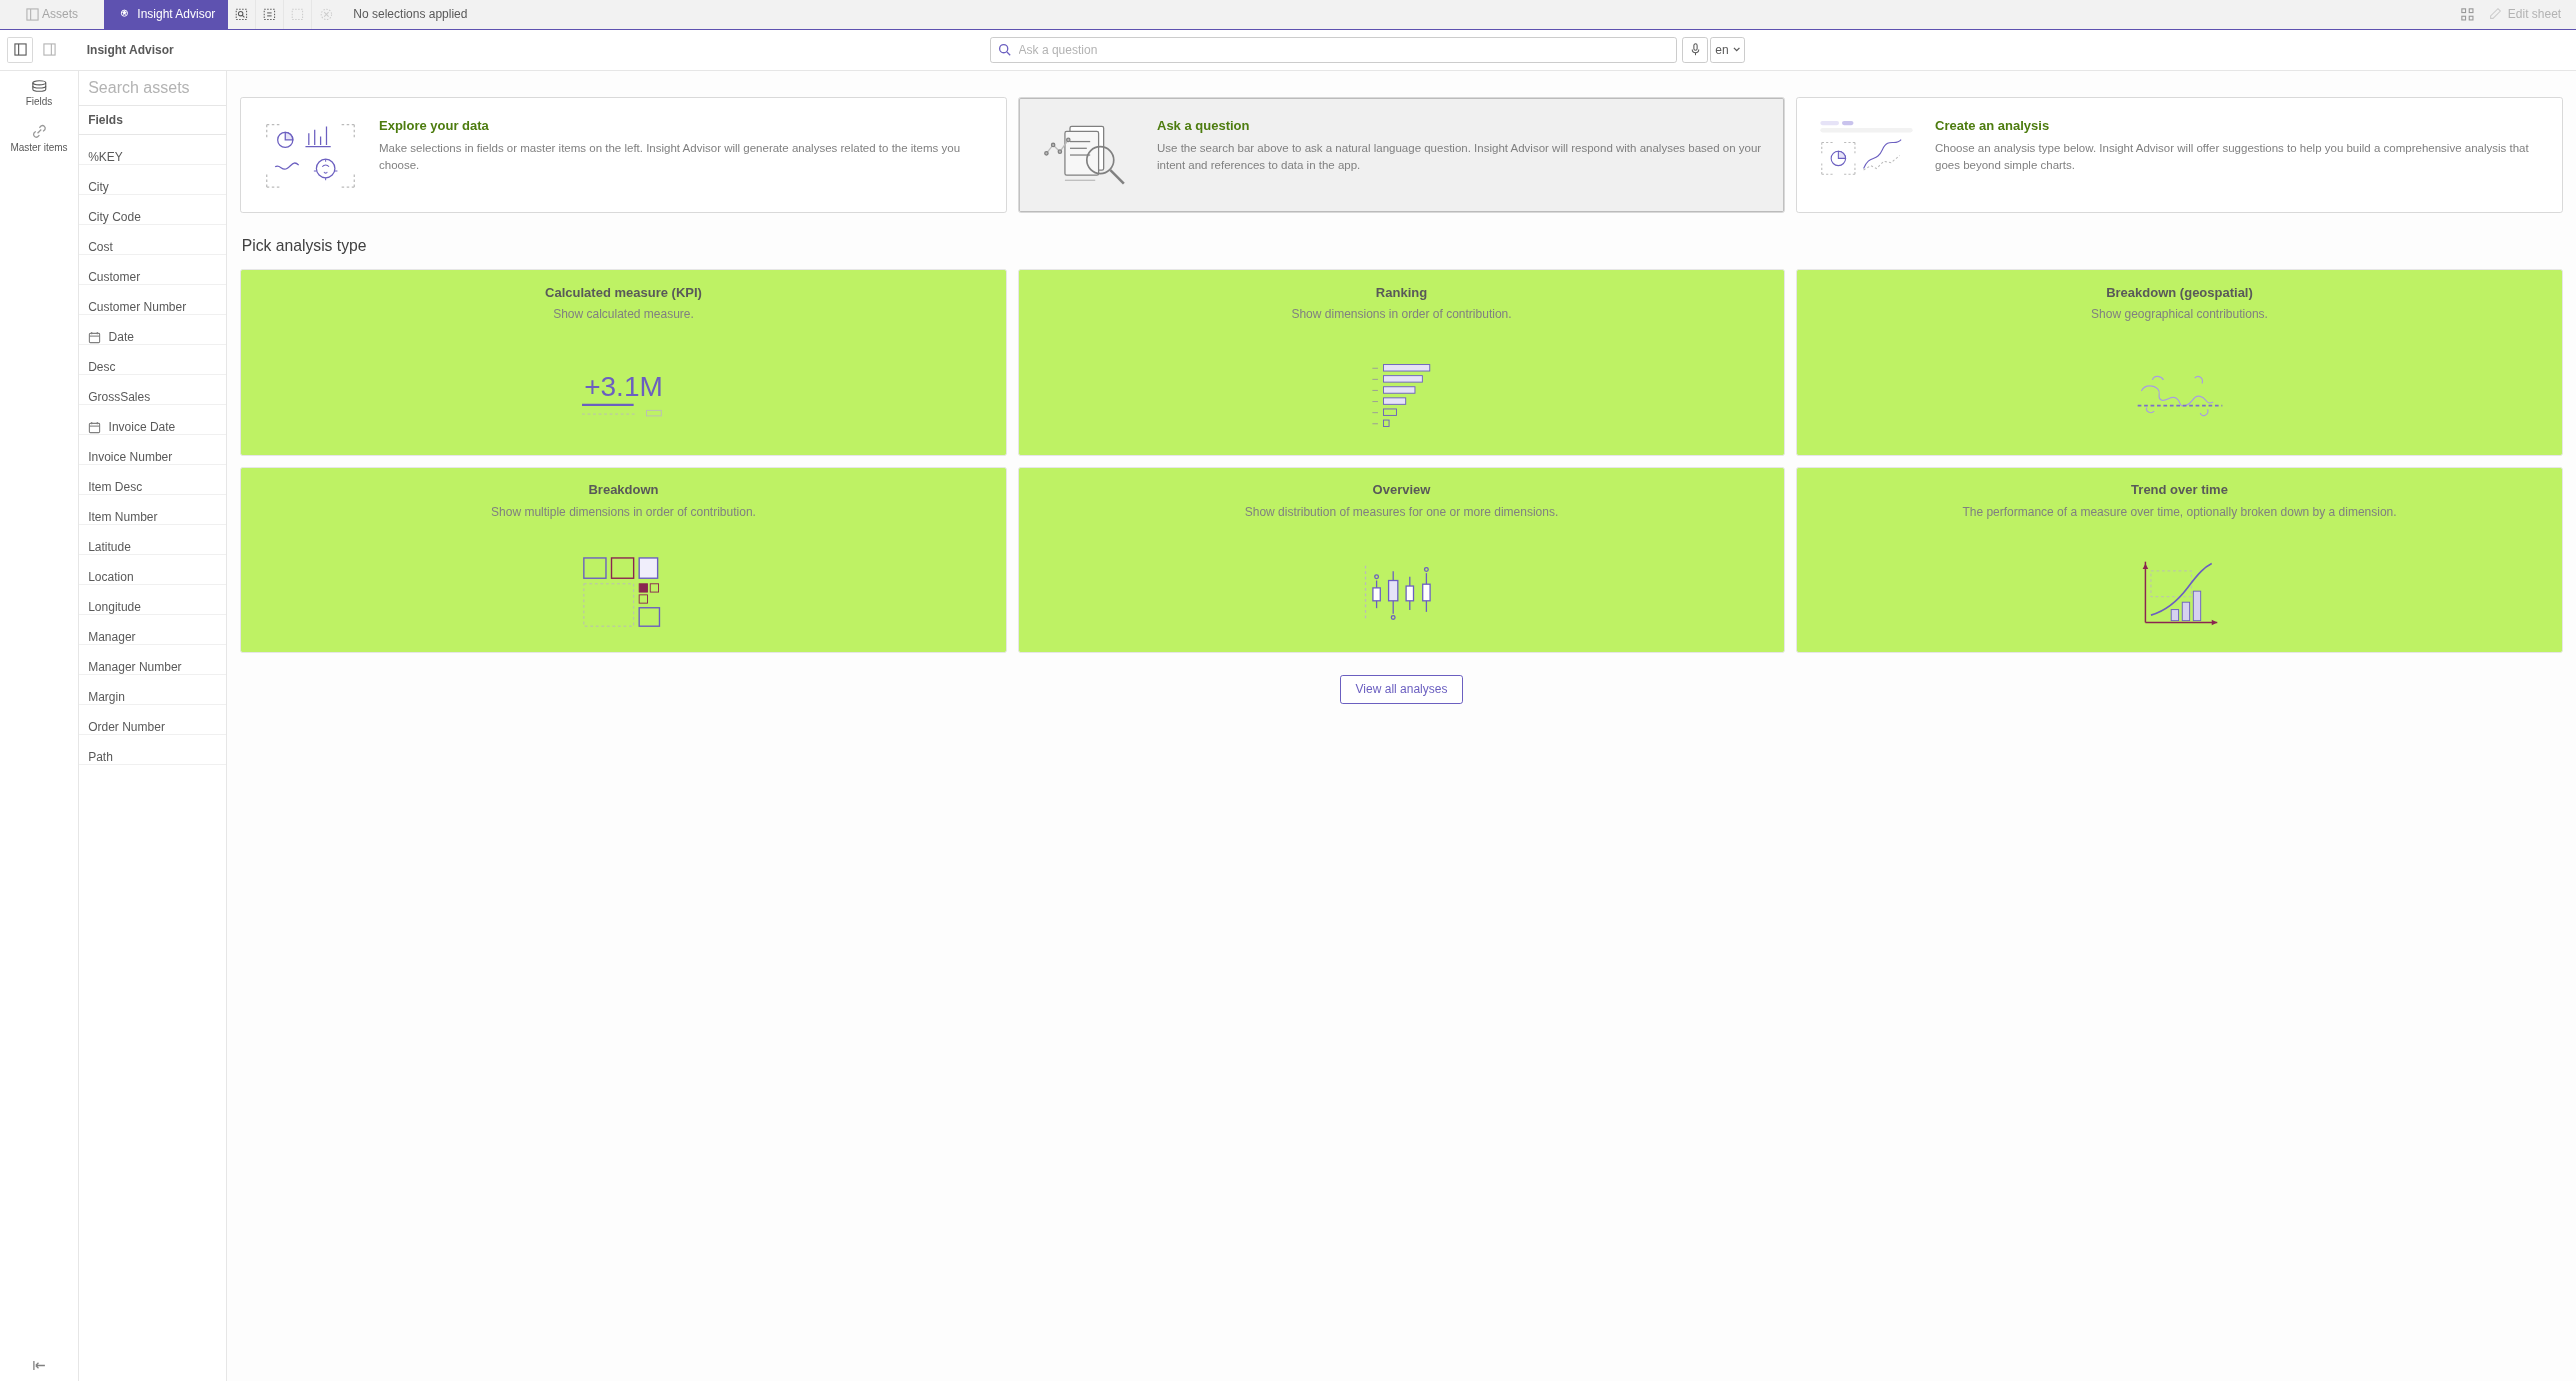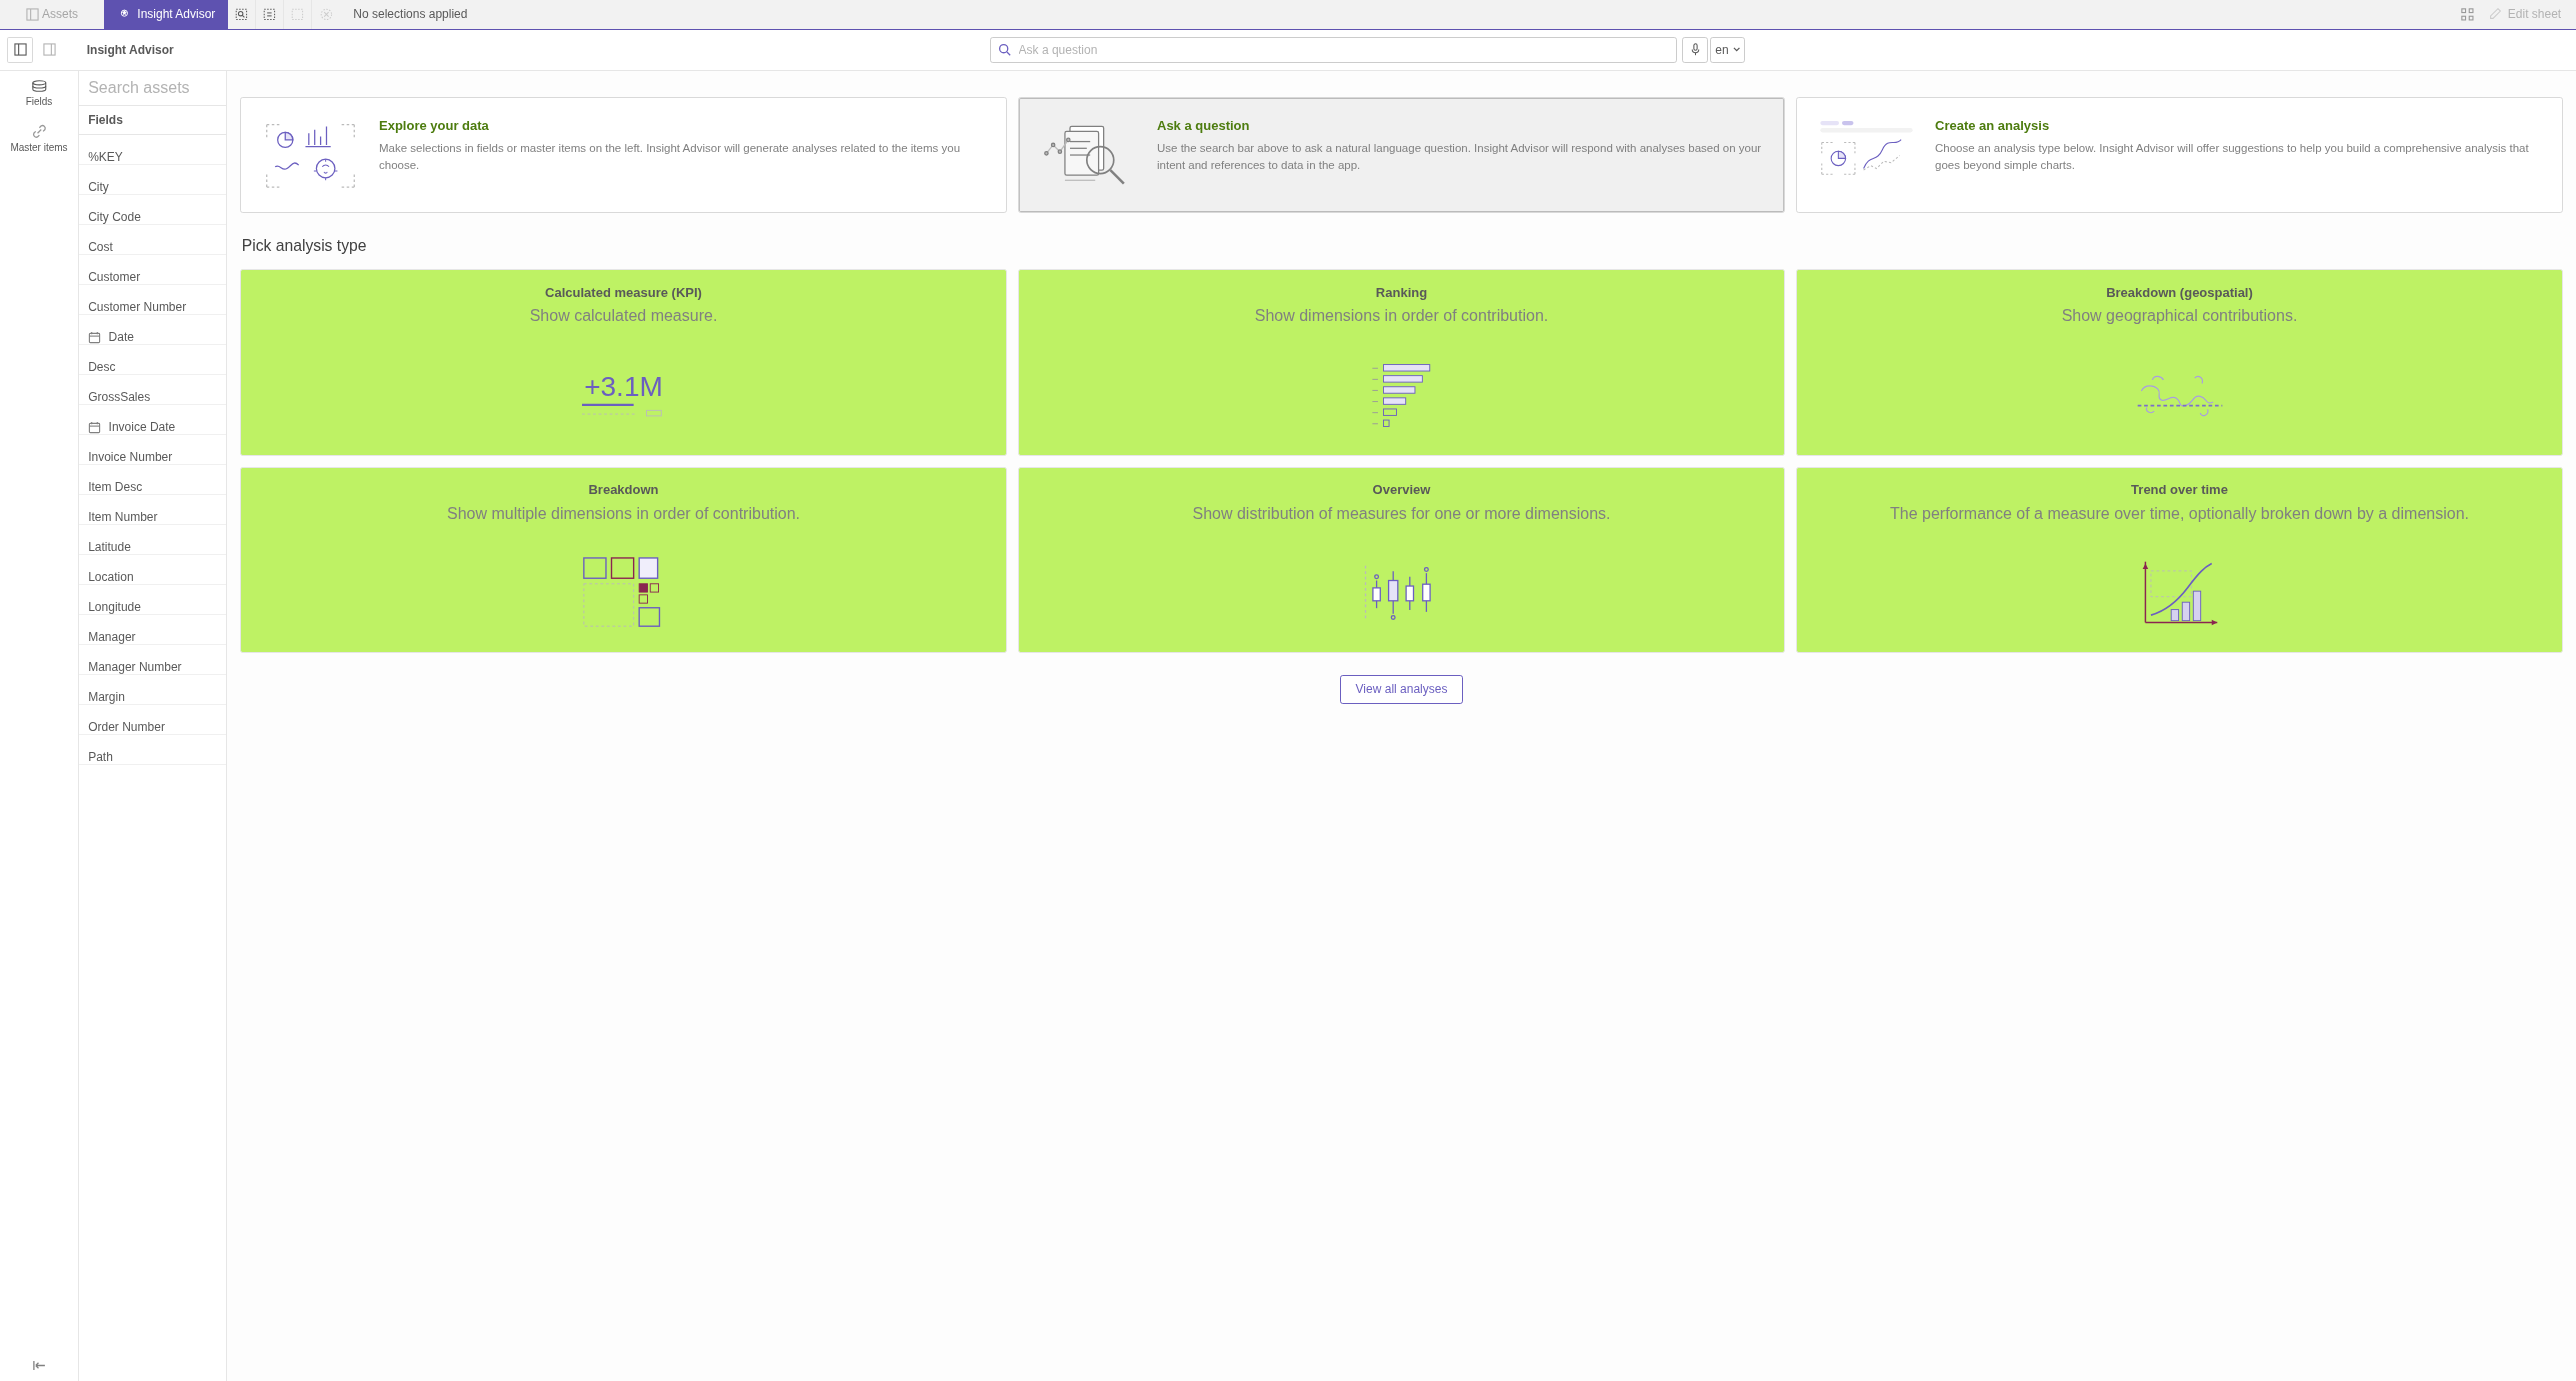--- a/index.html
+++ b/index.html
@@ -58,21 +58,21 @@
     .top-card.highlight { background:#f0f0f0; box-shadow: inset 0 0 0 0.9px #bbb;}
     .top-card .illus { width:101px; height:74px; flex-shrink:0;}
     .top-card h3 { font-size:13px; font-weight:600; color:#4d7c0f; margin-bottom:7.4px;}
     .top-card p { font-size:11.5px; line-height:1.45; color:#808080;}
 
     .section-title { font-size:15.7px; color:#404040; margin:24px 1.8px 14.8px;}
 
     .analysis-grid { display:grid; grid-template-columns: repeat(3, 1fr); gap:11px;}
     .analysis-card { border:0.9px solid #e6e6e6; border-radius:2.8px; background:#bef264; padding:14.8px 13px 18.5px; text-align:center; cursor:pointer;}
     .analysis-card h4 { font-size:13px; font-weight:600; color:#595959; margin-bottom:7.4px;}
-    .analysis-card p { font-size:16px; color:#808080; margin-bottom:16.6px; min-height:31px;text-align:center;}
+    .analysis-card p { font-size:12px; color:#808080; margin-bottom:16.6px; min-height:31px;text-align:center;}
     .analysis-card .vis { height:81px; display:flex; align-items:center; justify-content:center;}
     
     .view-all-wrap { display:flex; justify-content:center; margin-top:22px;}
     .view-all-btn { border:0.9px solid #6b5fc0; color:#6b5fc0; background:#fff; padding:6.5px 14.8px; border-radius:2.8px; font-size:12px; cursor:pointer;}
     
     .kpi-text { font-size:28px; color:#6b5fc0; font-weight:300;}
     
     svg{overflow:visible;}
   </style>
 </head>

